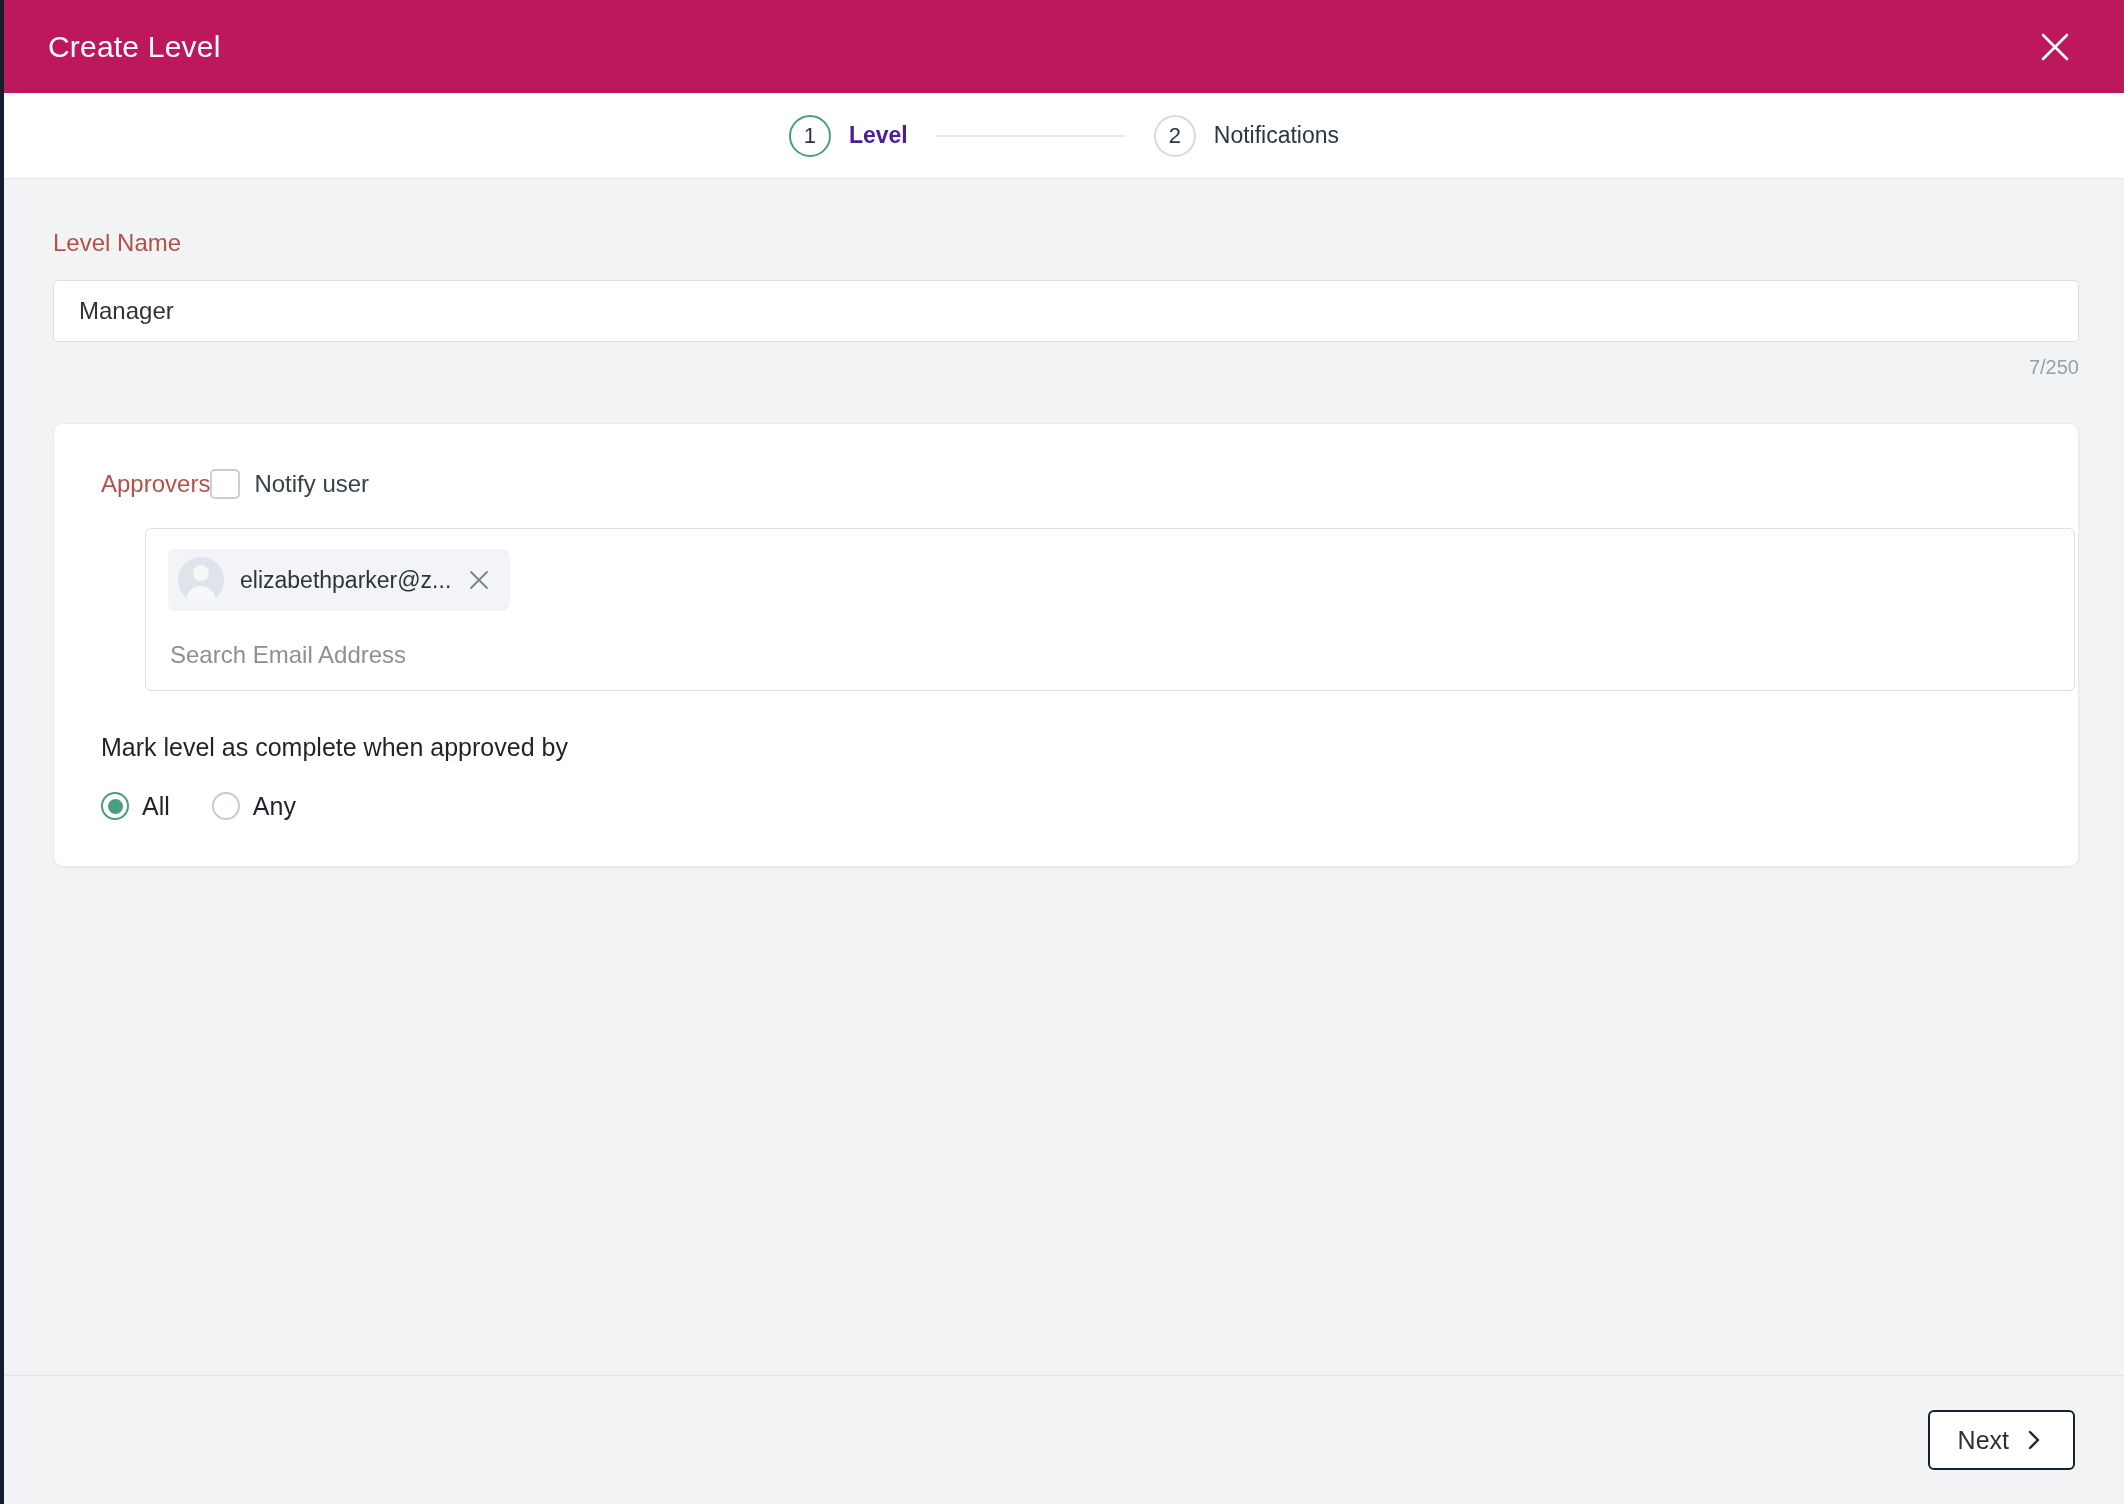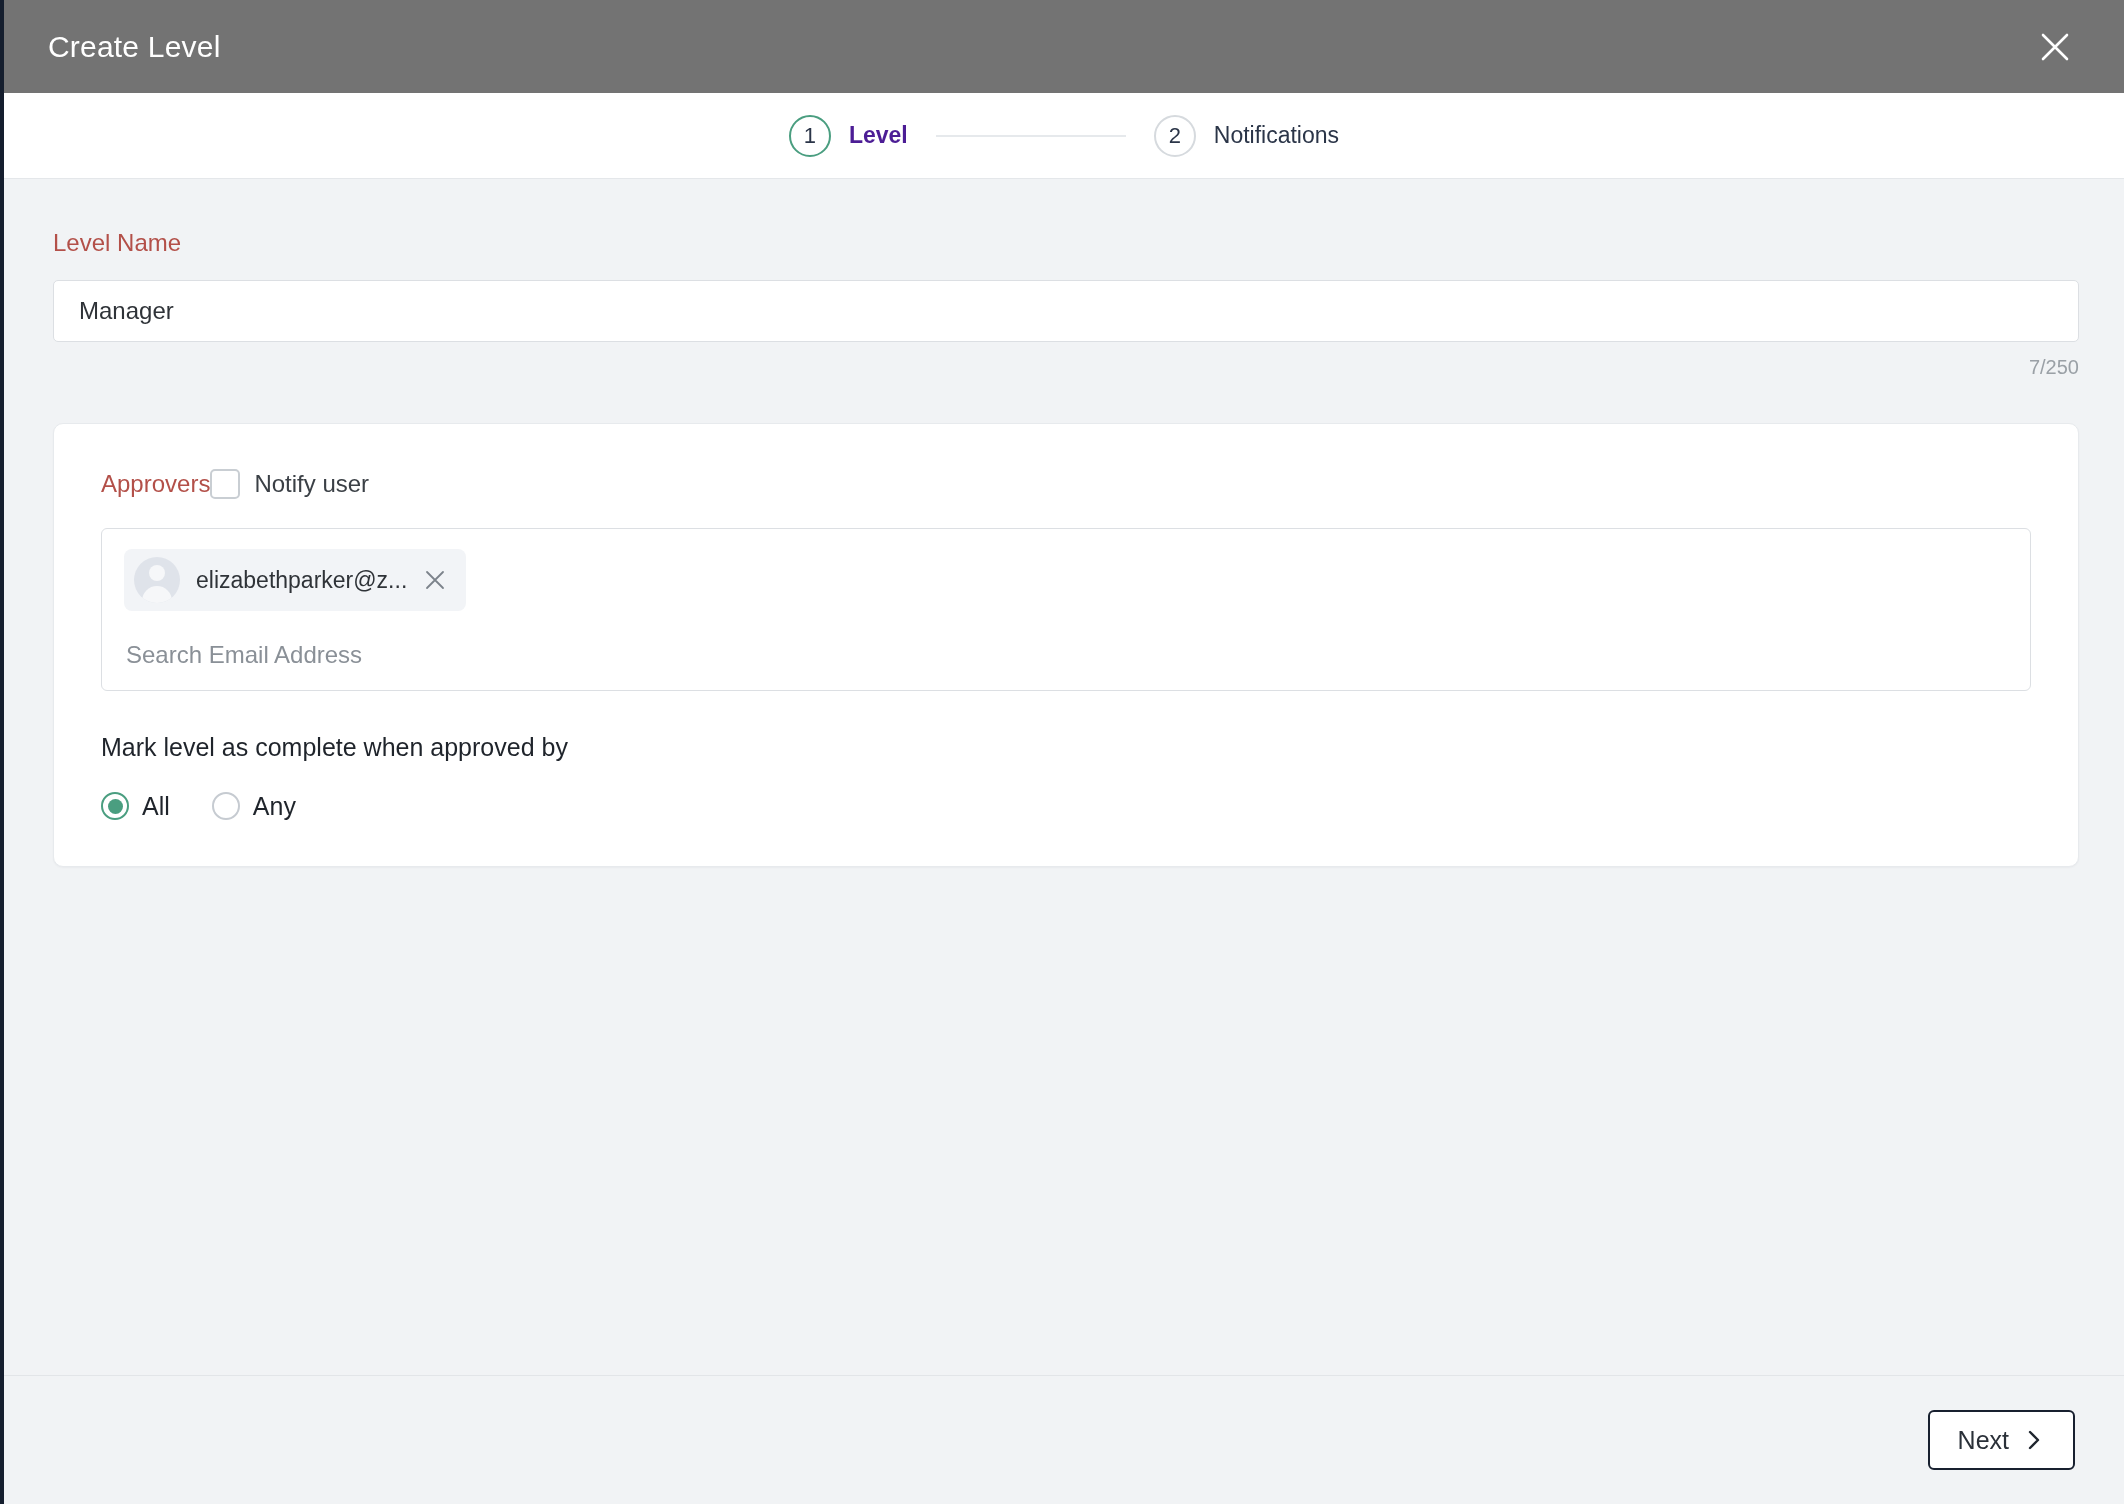--- a/index.html
+++ b/index.html
@@ -21,21 +21,21 @@
     display: flex;
     flex-direction: column;
     background: #f1f3f5;
     border-left: 4px solid #151e2e;
   }
 
   
   .modal-header {
     flex: 0 0 auto;
     height: 93px;
-    background: #737373;
+    background: #be185d;
     display: flex;
     align-items: center;
     justify-content: space-between;
     padding: 0 38px 0 44px;
   }
   .modal-title {
     color: #ffffff;
     font-size: 30px;
     font-weight: 400;
     letter-spacing: 0.2px;
@@ -183,20 +183,21 @@
   }
 
   .chips-input {
     width: 100%;
     min-height: 163px;
     border: 1px solid #dcdfe3;
     border-radius: 6px;
     padding: 20px 22px 18px 22px;
     background: #ffffff;
     cursor: text;
+    margin-left: 44px;
   }
   .chip {
     display: inline-flex;
     align-items: center;
     gap: 16px;
     background: #f2f4f7;
     border-radius: 8px;
     padding: 8px 19px 8px 10px;
     max-width: 420px;
   }

